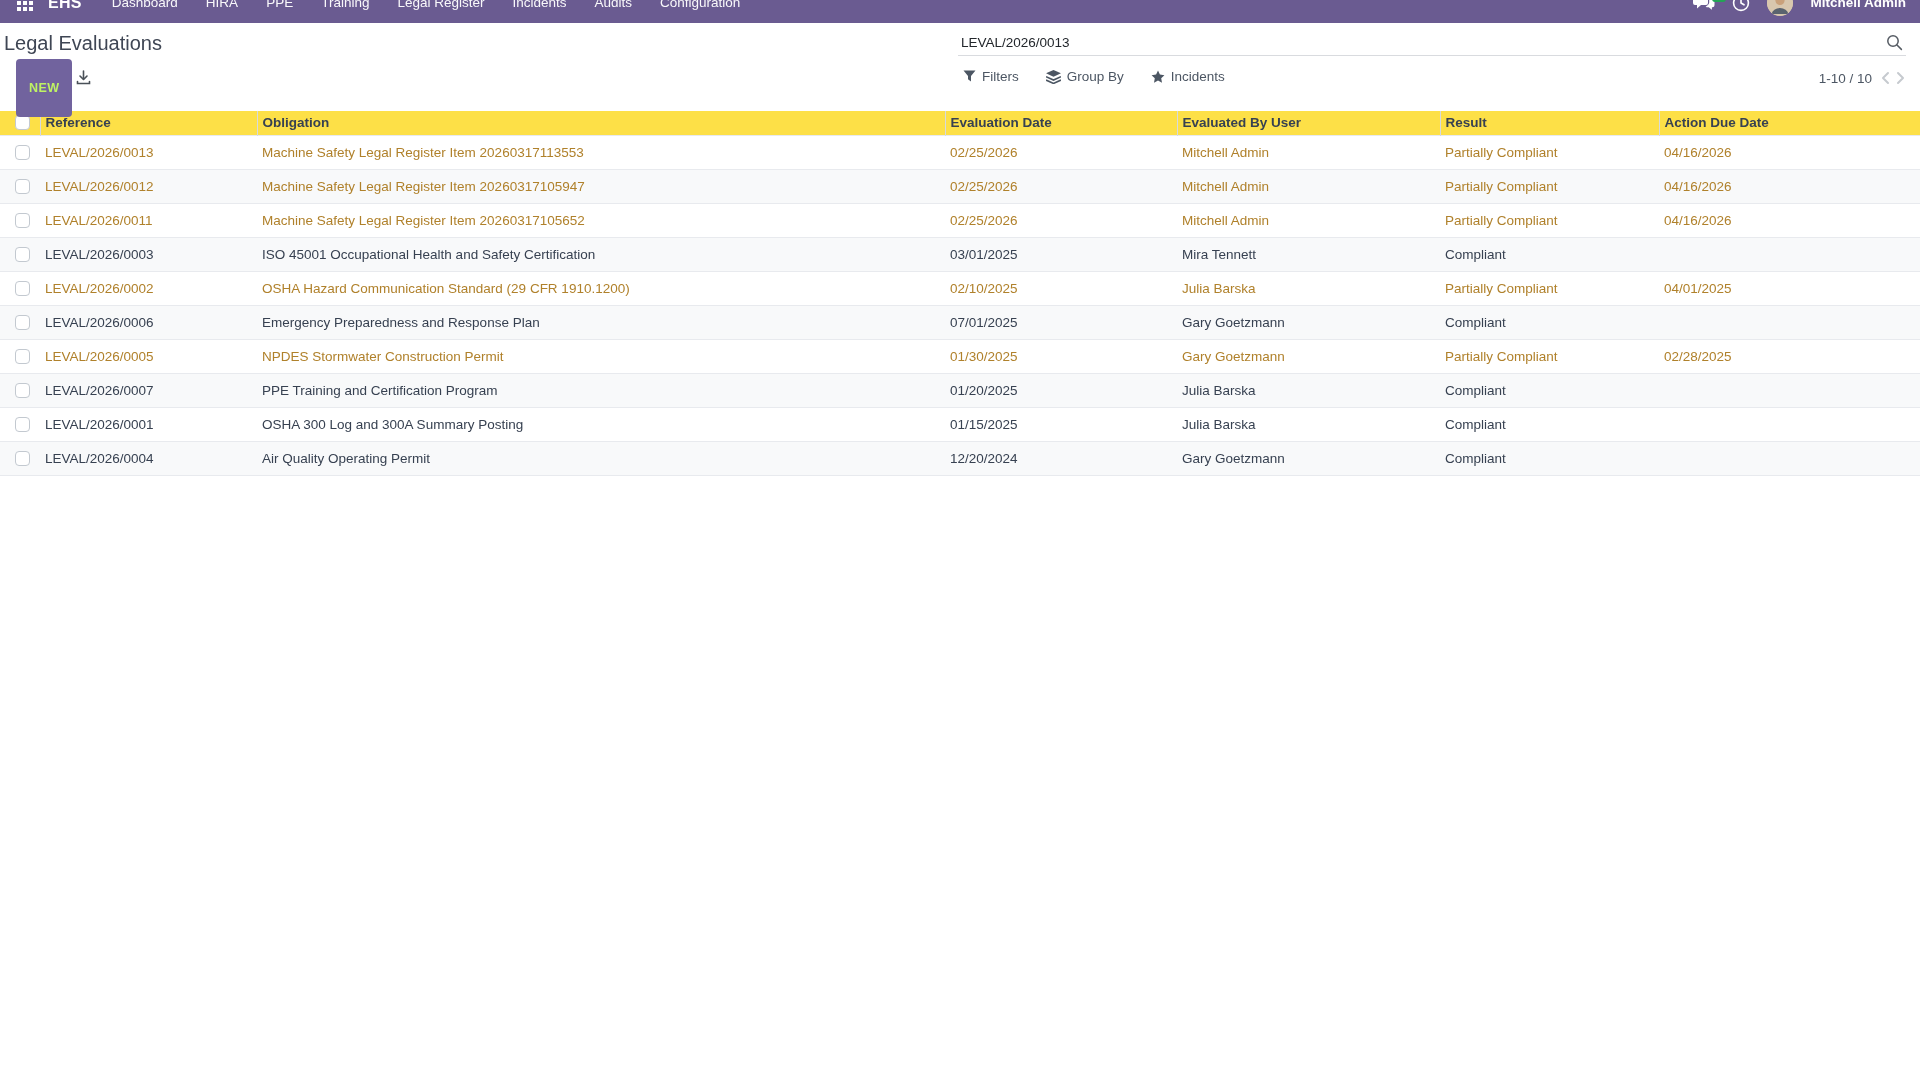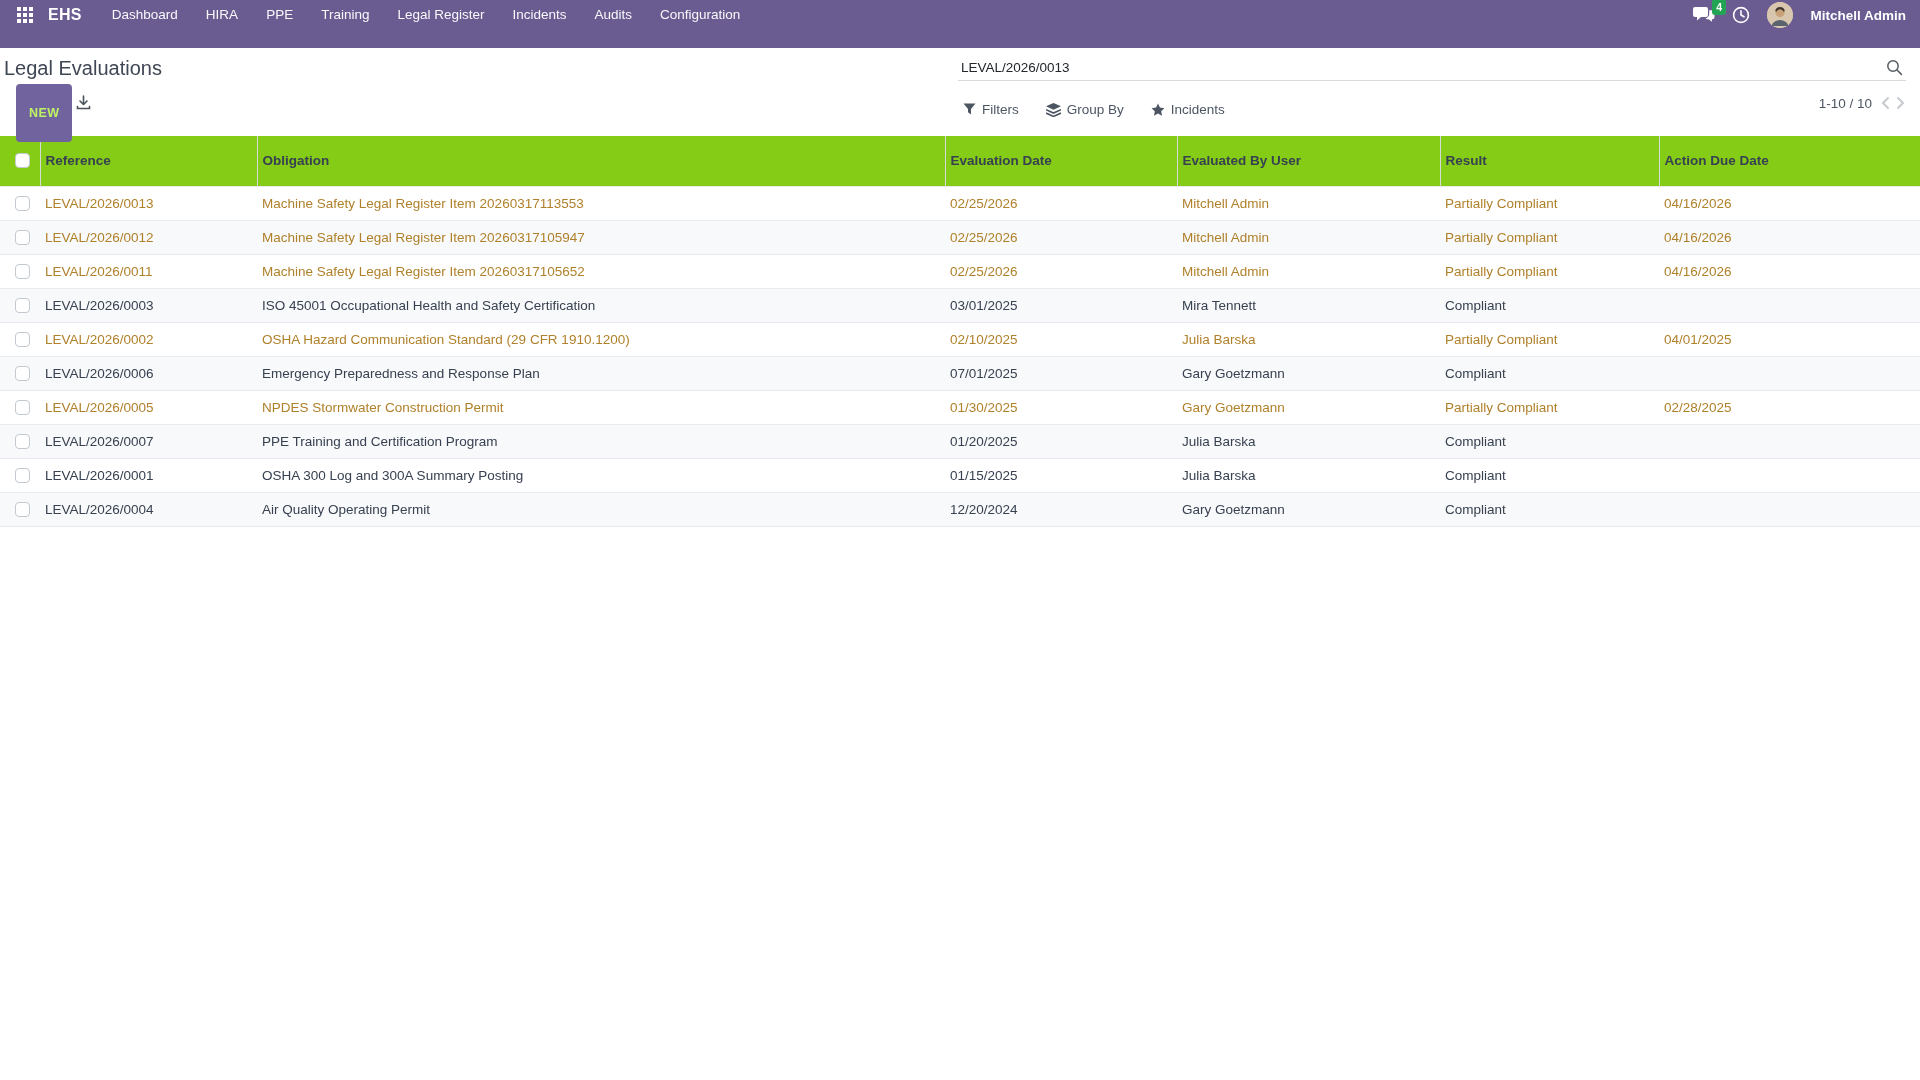--- a/index.html
+++ b/index.html
@@ -1,20 +1,20 @@
 <!DOCTYPE html>
 <html><head>
 <meta charset="utf-8">
 <style>
   * { margin:0; padding:0; box-sizing:border-box; }
   html,body { width:1920px; height:1080px; overflow:hidden; background:#fff;
               font-family:"Liberation Sans", sans-serif; }
 
   
-  .navbar { height:48px; background:#6a5b91; display:flex; align-items:center;
+  .navbar { height:23px; background:#6a5b91; display:flex; align-items:center;
             padding:0 14px 18px 12px; color:#fff; }
   .apps-btn { width:26px; height:26px; display:flex; align-items:center; justify-content:center;
               cursor:pointer; }
   .brand { font-size:16px; font-weight:700; margin:0 16px 0 10px; letter-spacing:.3px; }
   .nav-item { font-size:13.5px; line-height:40px; padding:0 14px; cursor:pointer;
               color:rgba(255,255,255,.96); white-space:nowrap; }
   .nav-right { margin-left:auto; display:flex; align-items:center; gap:17px; }
   .chat-wrap { position:relative; cursor:pointer; display:flex; }
   .badge { position:absolute; top:-7px; right:-11px; background:#23a455; color:#fff;
            font-size:10.5px; font-weight:700; line-height:1; padding:2.5px 4.5px;
@@ -32,33 +32,33 @@
                 border-bottom:1px solid #d9dbdf; display:flex; align-items:center; }
   .search-value { flex:1; font-size:13.5px; color:#23272c; padding-left:3px; }
   .search-icon { display:flex; padding:0 3px; cursor:pointer; }
 
   .new-btn { position:absolute; left:16px; top:36px; background:#71639e; color:#bef264;
              border:none; font-family:inherit; font-size:12.5px; font-weight:700;
              letter-spacing:.4px; padding:22px 13px; border-radius:4px; cursor:pointer; }
   .dl-btn { position:absolute; left:76px; top:47px; cursor:pointer; display:flex; }
 
   .filter-cluster { position:absolute; left:963px; top:46px; display:flex; gap:27px;
-                    align-items:center;margin-top:8px; }
+                    align-items:center; }
   .fc-item { display:flex; align-items:center; gap:6px; font-size:13.5px; color:#4c5663;
              cursor:pointer; white-space:nowrap; }
 
   .pager { position:absolute; right:12px; top:46px; display:flex; align-items:center; gap:0; }
   .pager-text { font-size:13.5px; color:#4c5663; margin-right:6px; }
   .pager-arrow { display:flex; padding:2px; cursor:default; }
 
   
   table.list { width:100%; border-collapse:collapse; table-layout:fixed; }
   col.c-cb  { width:40px; }  col.c-ref { width:217px; } col.c-obl { width:688px; }
   col.c-ed  { width:232px; } col.c-eu  { width:263px; } col.c-res { width:219px; }
-  thead th { background:#84cc16; height:50px; font-size:13.5px; font-weight:600;
+  thead th { background:#fde047; height:24px; font-size:13.5px; font-weight:600;
              color:#374151; text-align:left; padding:0 6px 0 5px;
              border-right:1px solid #d6dadf; cursor:pointer; white-space:nowrap;
              overflow:hidden; }
   thead th:last-child { border-right:none; }
   tbody td { height:34px; font-size:13.5px; color:#374151; padding:0 6px 0 5px;
              border-top:1px solid #e8eaee; white-space:nowrap; overflow:hidden;
              cursor:pointer; }
   tbody tr:last-child td { border-bottom:1px solid #e8eaee;margin-left:48px; }
   tbody tr:nth-child(even) { background:#f8f9fa; }
   tr.warn td { color:#b0812b; }

